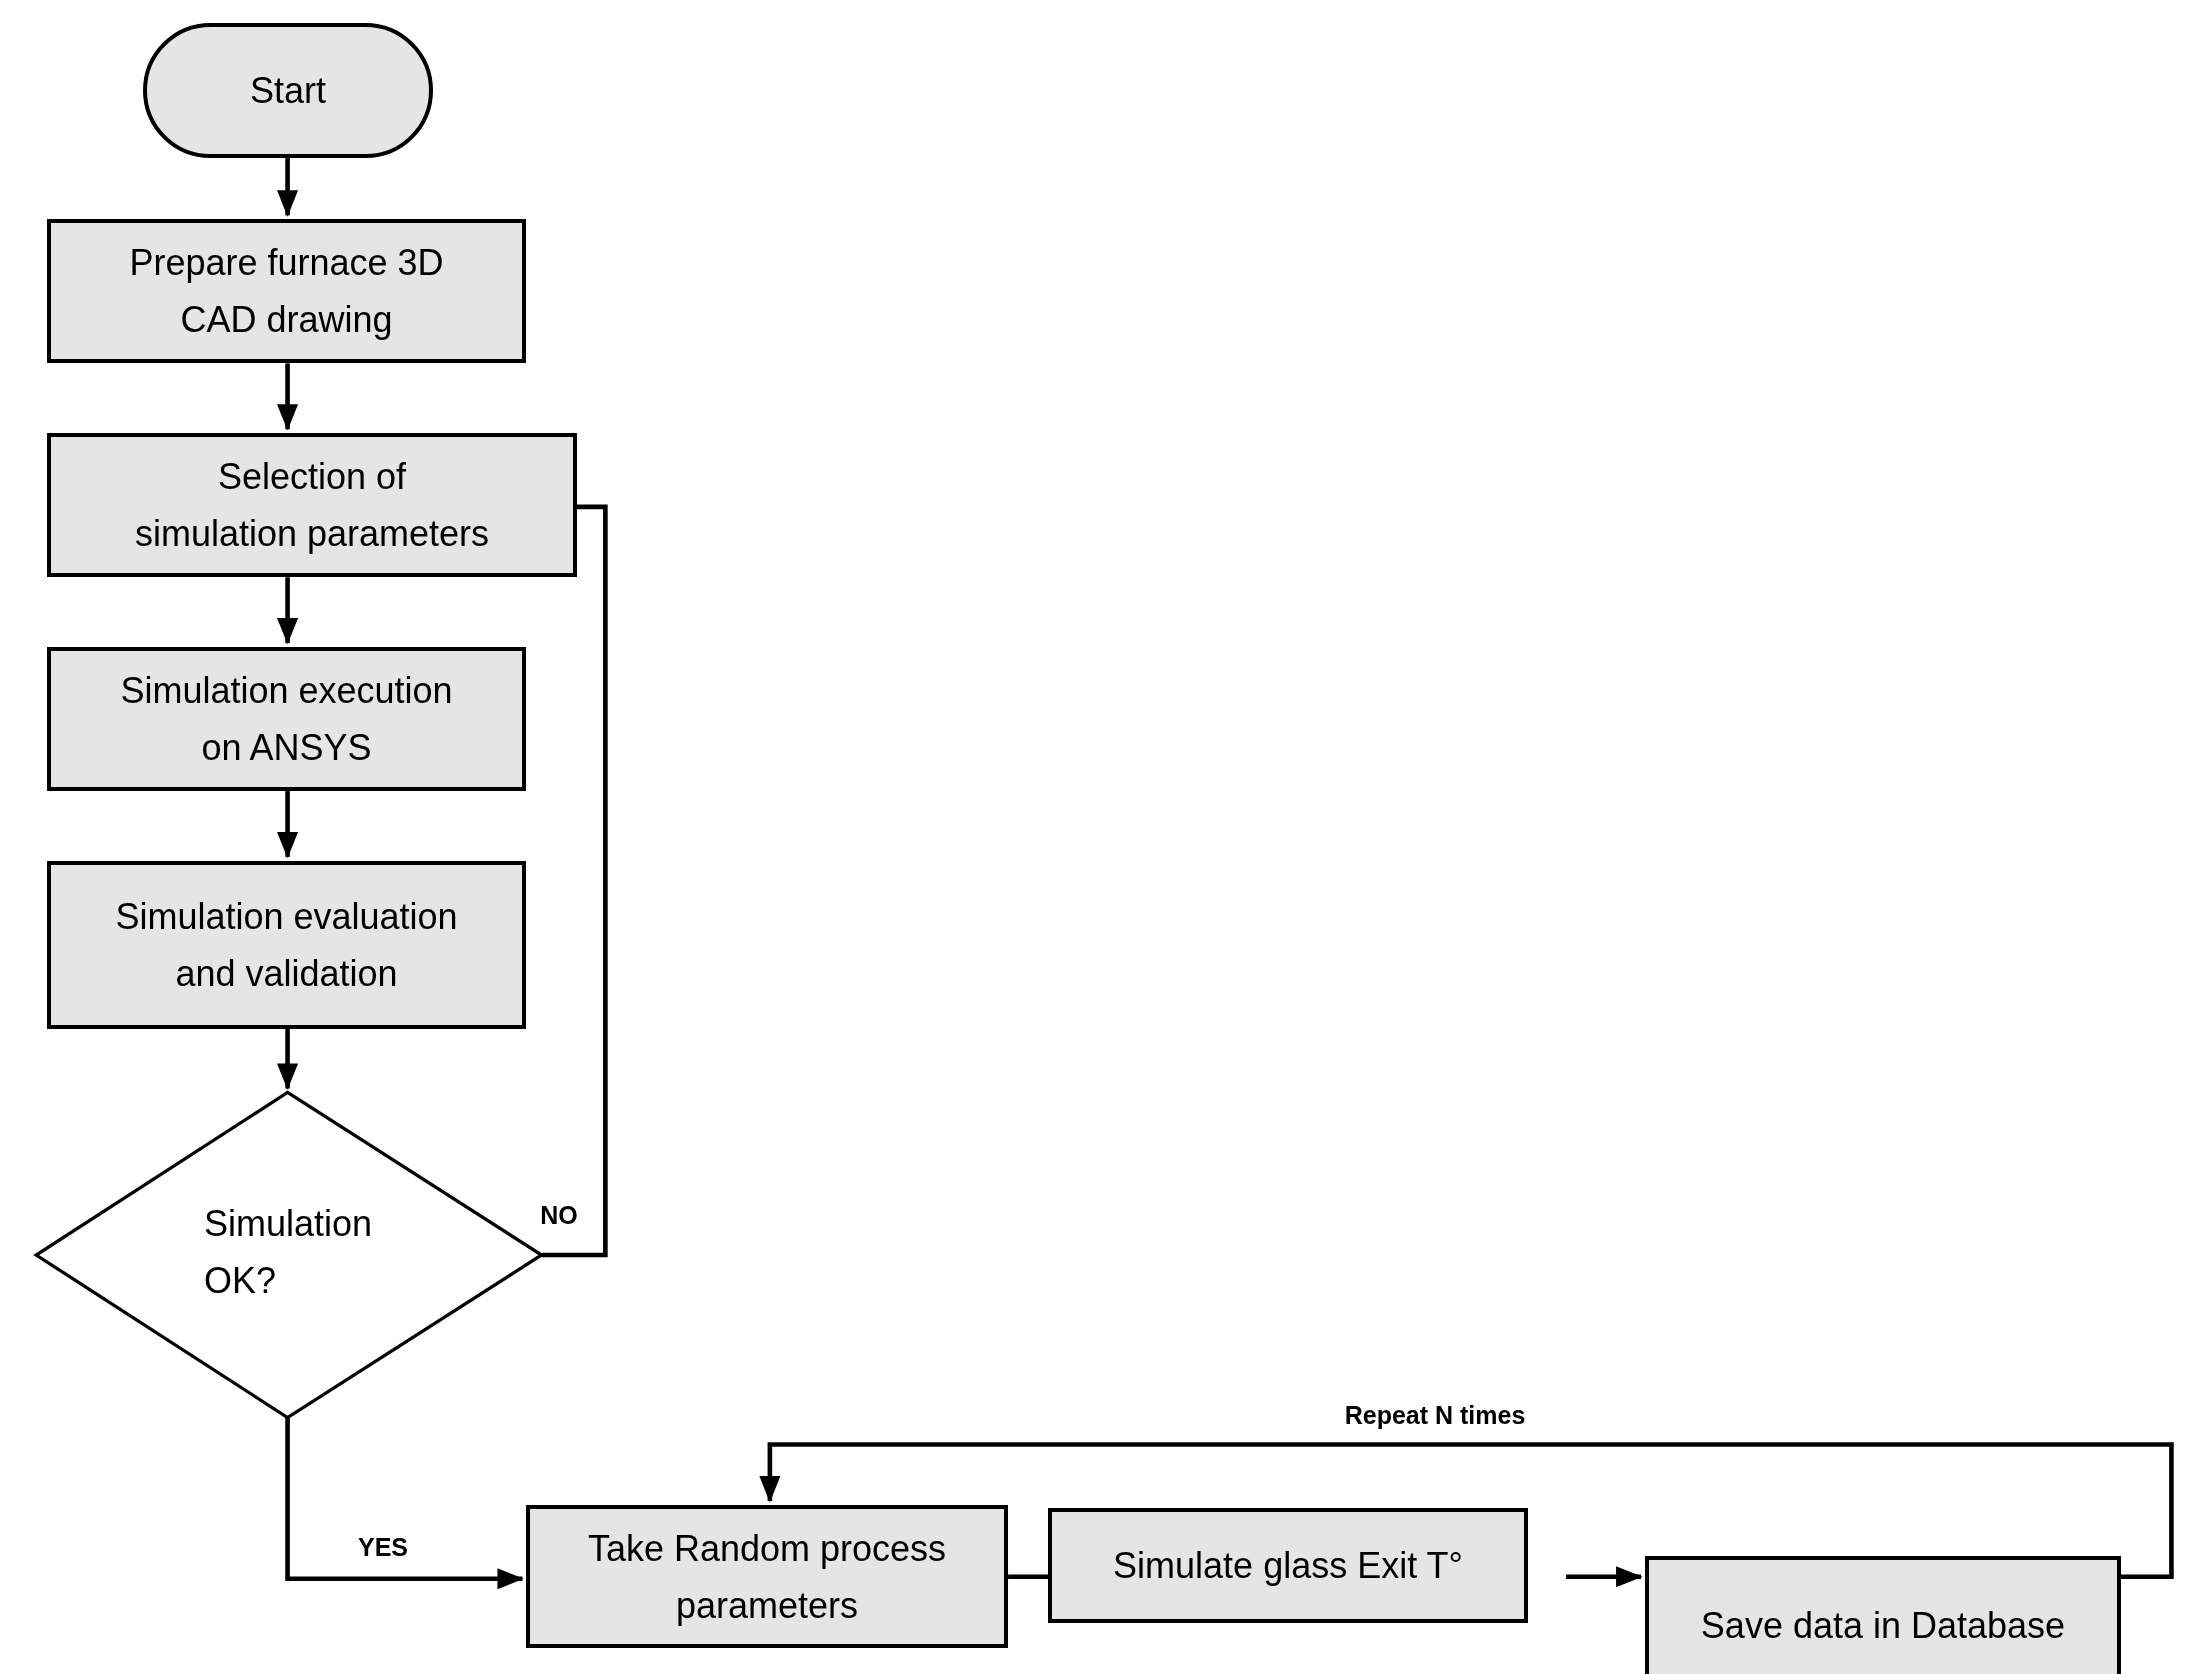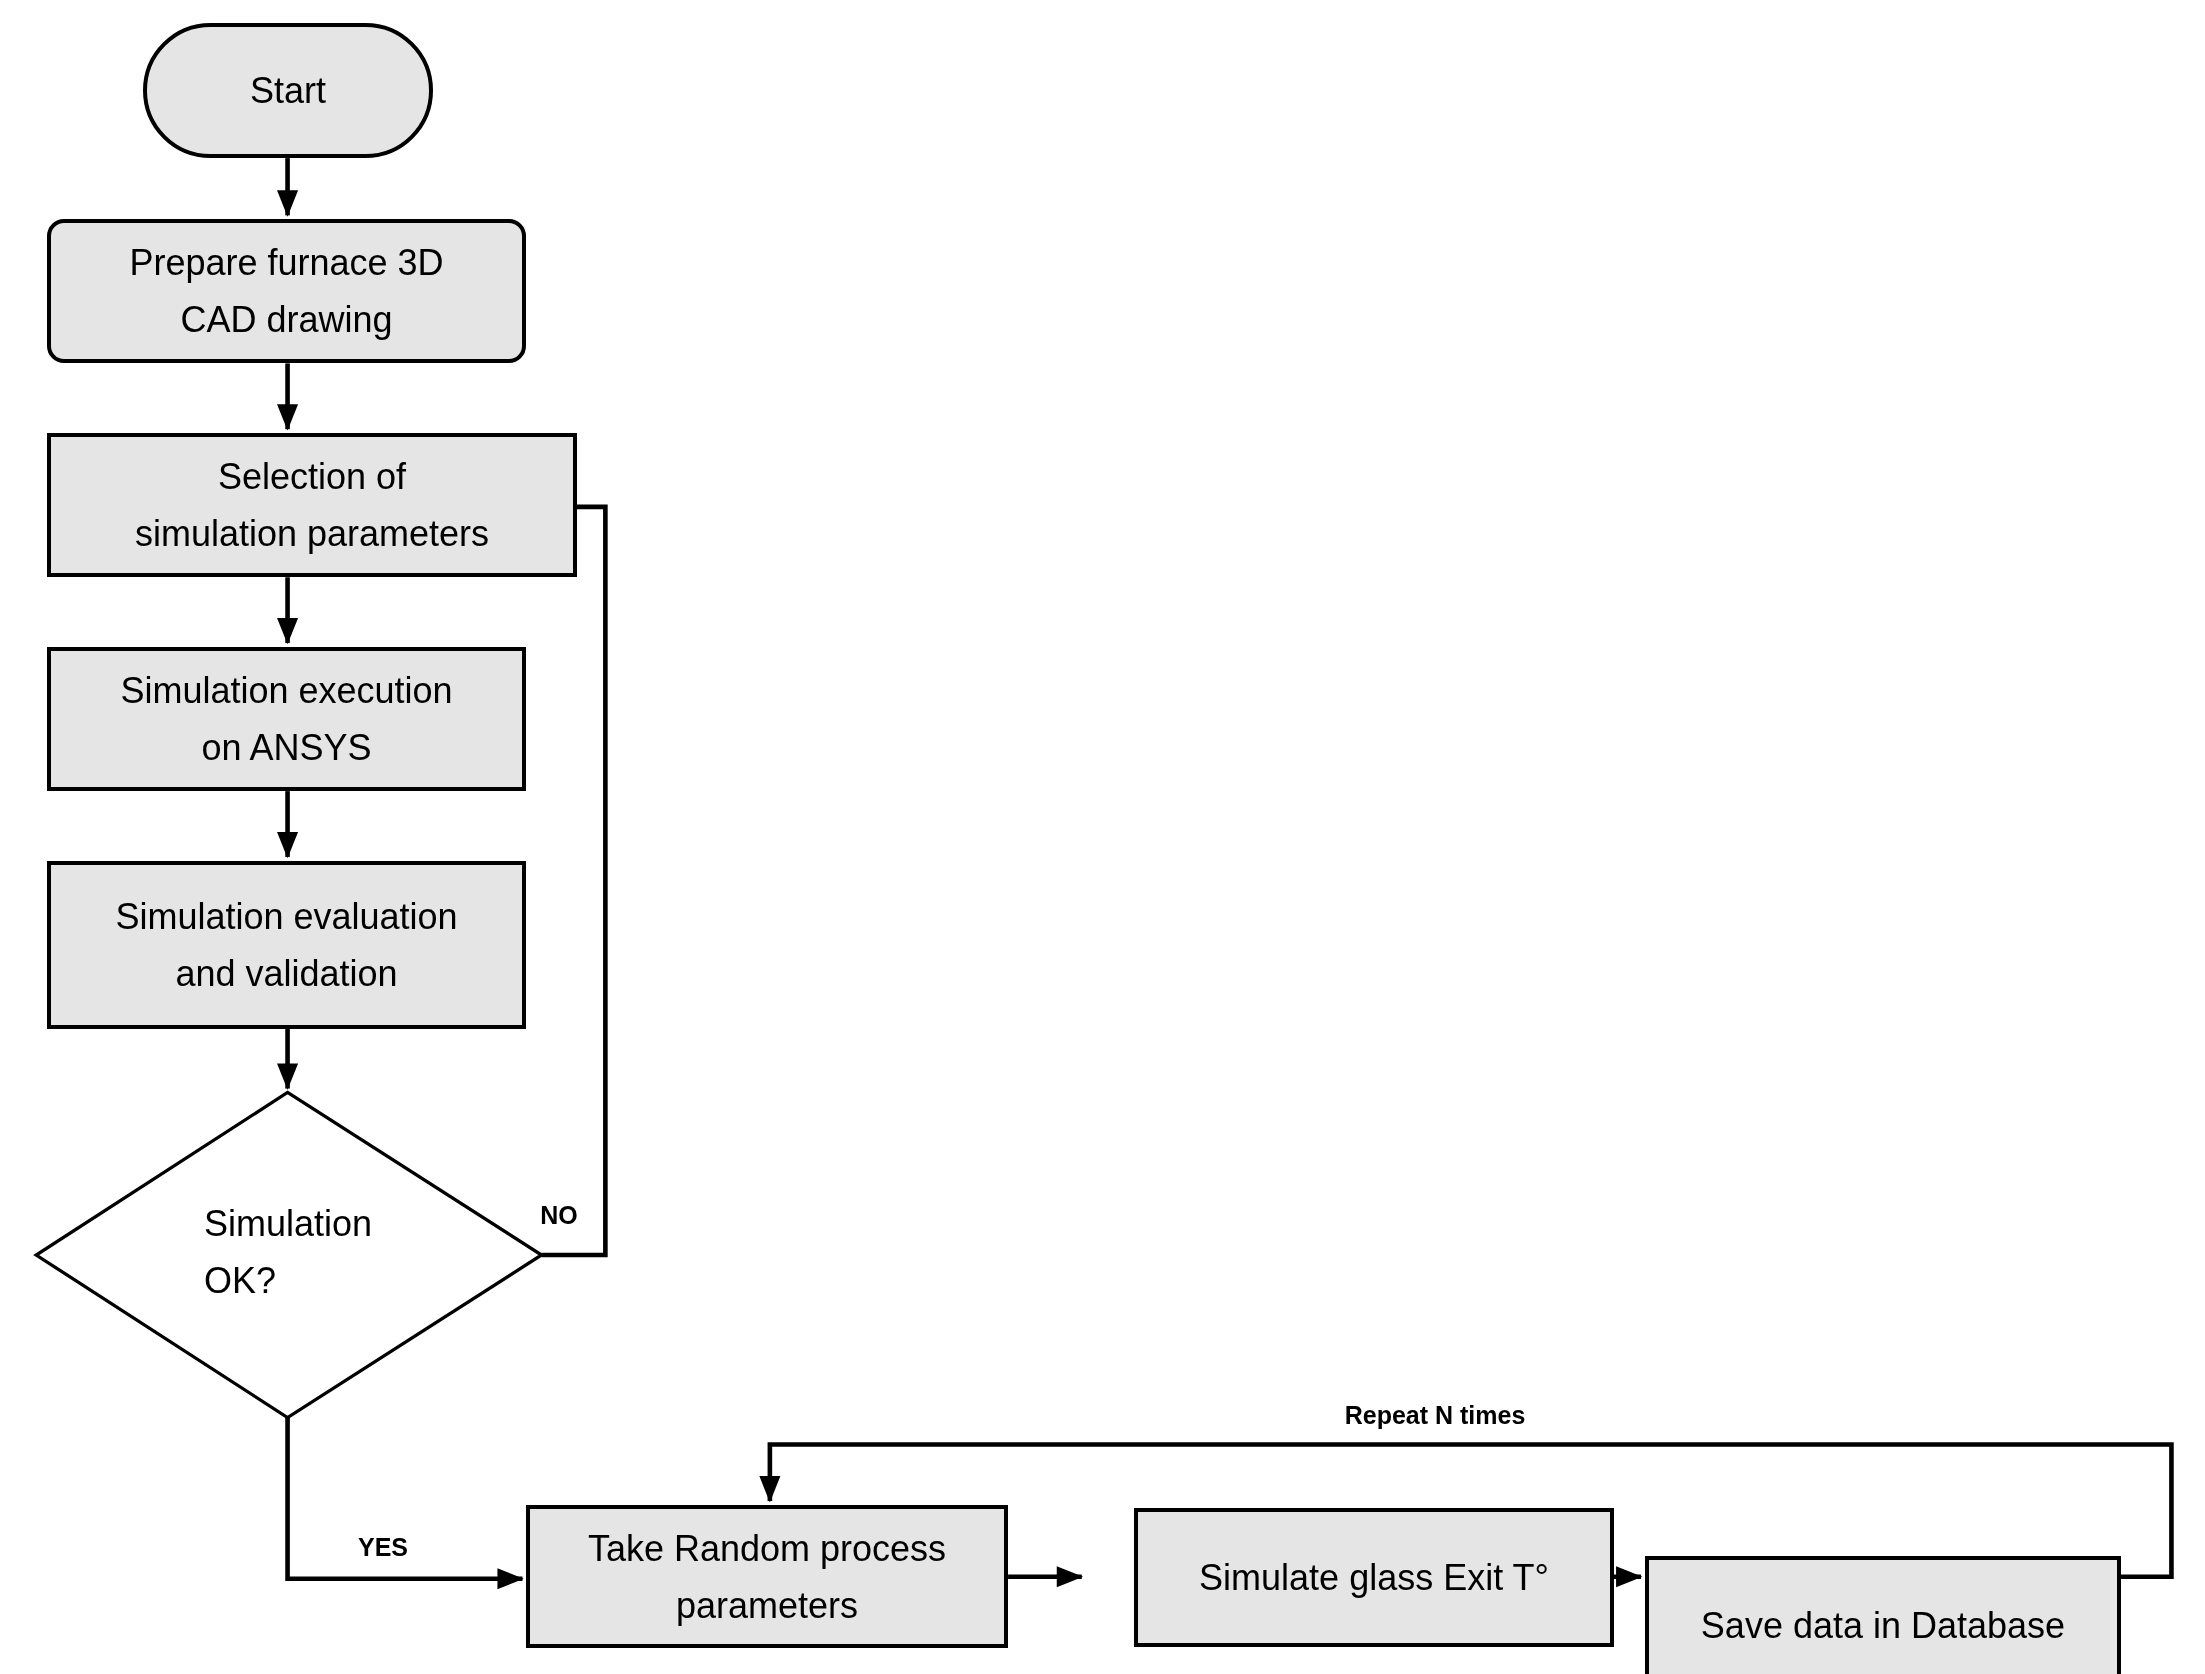--- a/index.html
+++ b/index.html
@@ -25,26 +25,26 @@
     font-size: 36px;
     line-height: 57px;
     background: #e5e5e5;
     border: 4.6px solid #000000;
     z-index: 2;
     padding: 0 13px;
   }
   .terminator { border-radius: 69px; border-width: 4px; }
 
   #n-start   { left: 143px;  top: 23px;   width: 290px; height: 135px; }
-  #n-prepare { left: 47px;   top: 219px;  width: 479px; height: 144px; border-radius: 17px; }
+  #n-prepare { left: 47px;   top: 219px;  width: 479px; height: 144px; }
   #n-select  { left: 47px;   top: 433px;  width: 530px; height: 144px; }
   #n-exec    { left: 47px;   top: 647px;  width: 479px; height: 144px; }
   #n-eval    { left: 47px;   top: 861px; width: 479px; height: 168px; }
   #n-take    { left: 526px;  top: 1505px; width: 482px; height: 143px; }
-  #n-sim     { left: 1134px; top: 1508px; width: 480px; height: 139px; }
+  #n-sim     { left: 1048px; top: 1508px; width: 480px; height: 115px; }
   #n-save    { left: 1645px; top: 1556px; width: 476px; height: 139px; }
 
   .diamond-label {
     position: absolute;
     left: 288px; top: 1252px;
     transform: translate(-50%, -50%);
     text-align: left;
     white-space: pre-line;
     font-size: 36px;
     line-height: 57px;

